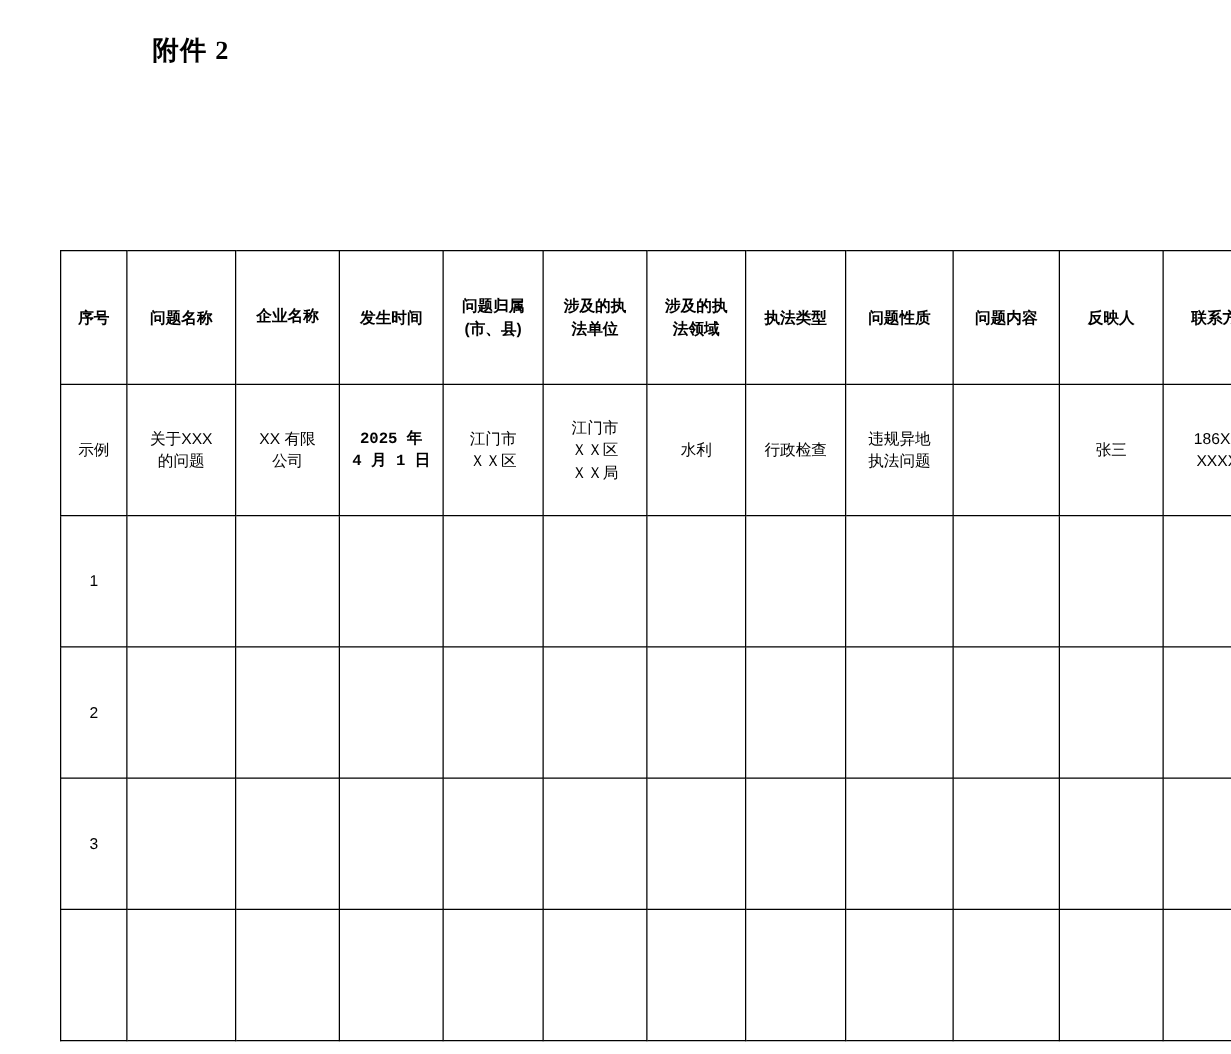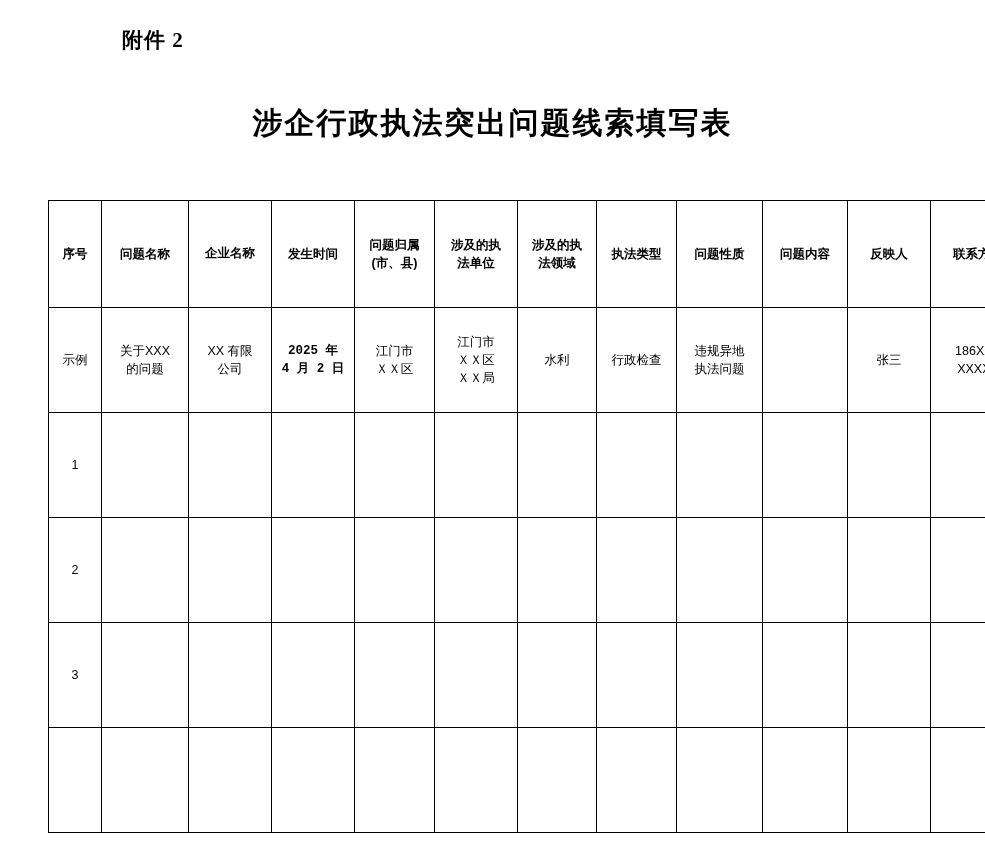--- a/index.html
+++ b/index.html
@@ -90,21 +90,20 @@
   .cw-10 { width: 74px; }
   .cw-11 { width: 86px; }
 </style>
 </head>
 <body>
 
 <div class="page">
 
   <div class="attachment-label">附件 2</div>
 
-  <div class="doc-title">涉企行政执法突出问题线索填写表</div>
 
   <table class="form-table">
     <thead>
       <tr>
         <th class="cw-0">序号</th>
         <th class="cw-1">问题名称</th>
         <th class="cw-2">企业名称</th>
         <th class="cw-3">发生时间</th>
         <th class="cw-4">
           <div>问题归属</div>
@@ -132,21 +131,21 @@
         <td>
           <div>关于XXX</div>
           <div>的问题</div>
         </td>
         <td>
           <div>XX 有限</div>
           <div>公司</div>
         </td>
         <td class="bold-cell">
           <div>2025 年</div>
-          <div>4 月 2 日</div>
+          <div>4 月 1 日</div>
         </td>
         <td>
           <div>江门市</div>
           <div>ＸＸ区</div>
         </td>
         <td>
           <div>江门市</div>
           <div>ＸＸ区</div>
           <div>ＸＸ局</div>
         </td>

